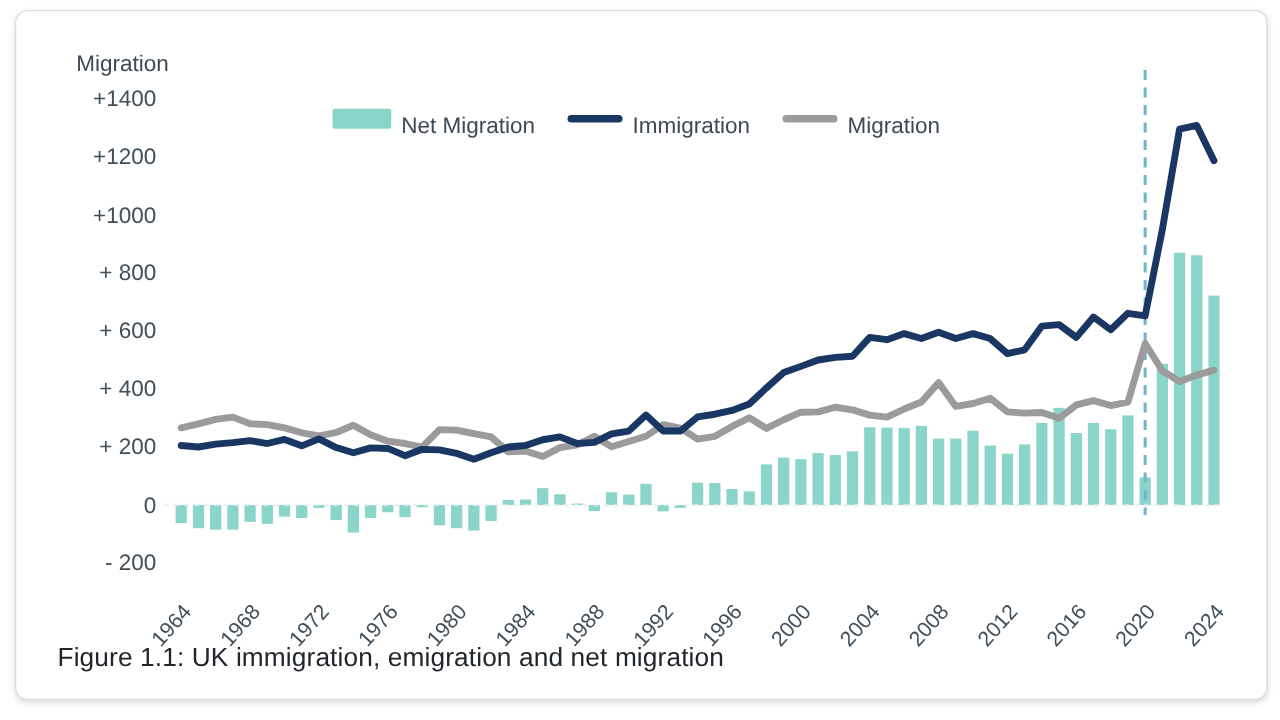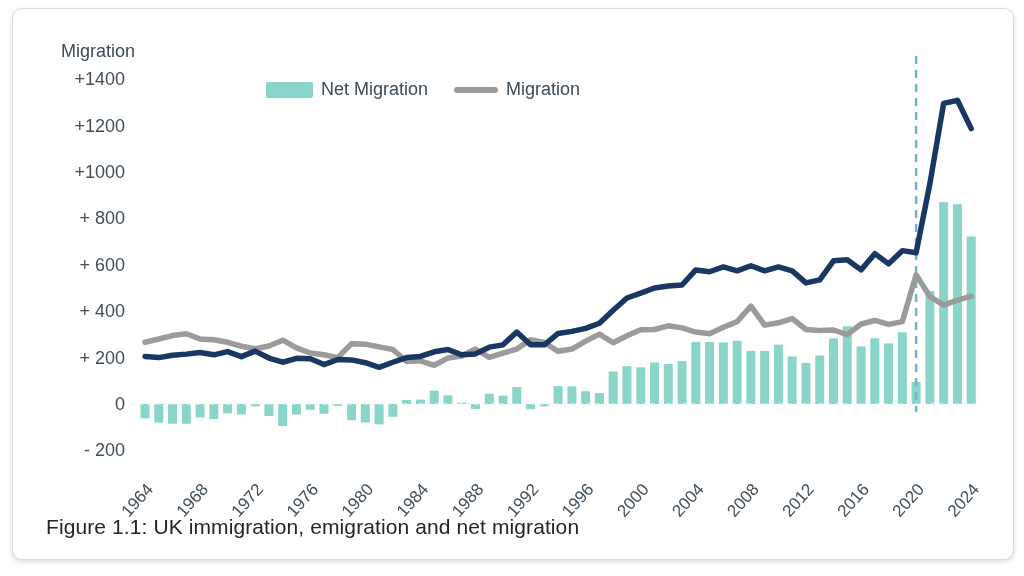--- a/index.html
+++ b/index.html
@@ -4,37 +4,41 @@
 <style>
   html,body{margin:0;padding:0;background:#ffffff;}
   body{width:1024px;height:576px;position:relative;overflow:hidden;
        font-family:"Liberation Sans", sans-serif;-webkit-font-smoothing:antialiased;}
   .card{position:absolute;left:12px;top:8px;width:1000px;height:550px;
         background:#ffffff;border:1px solid #d8dcdf;border-radius:10px;
         box-shadow:0 2px 5px rgba(0,0,0,0.14);}
   .units-label{position:absolute;left:48px;top:32px;font-size:18px;color:#3d4a55;}
   .legend{position:absolute;left:253px;top:70px;display:flex;align-items:center;gap:26px;}
   .legend-item{display:flex;align-items:center;gap:8px;}
-  .legend-label{font-size:18px;color:#3d4a55;}
+  .legend-label{font-size:18px;color:#3d4a55;margin-top:11px;}
   .swatch-bar{width:47px;height:16px;border-radius:2px;}
   .swatch-line{width:44px;height:6px;border-radius:3px;}
   .caption{position:absolute;left:33px;top:506px;font-size:21px;color:#20262b;letter-spacing:0.1px;text-align:right;}
   svg{position:absolute;left:0;top:0;}
   svg text{font-family:"Liberation Sans", sans-serif;}
 </style>
 </head>
 <body>
 
 <div class="card">
   <div class="units-label">Migration</div>
 
   <div class="legend">
     <div class="legend-item">
       <span class="swatch-bar" style="background: rgb(137, 213, 201);"></span>
       <span class="legend-label">Net Migration</span>
+    </div>
+    <div class="legend-item">
+      <span class="swatch-line" style="background: rgb(26, 55, 100);"></span>
+      <span class="legend-label">Immigration</span>
     </div>
     <div class="legend-item">
       <span class="swatch-line" style="background: rgb(155, 155, 155);"></span>
       <span class="legend-label">Migration</span>
     </div>
   </div>
 
   <svg width="1024" height="576" viewBox="0 0 1024 576" aria-hidden="true">
       <g>
         <text x="112" y="76.20000000000005" text-anchor="end" font-size="18" fill="#414f5a">+1400</text>

